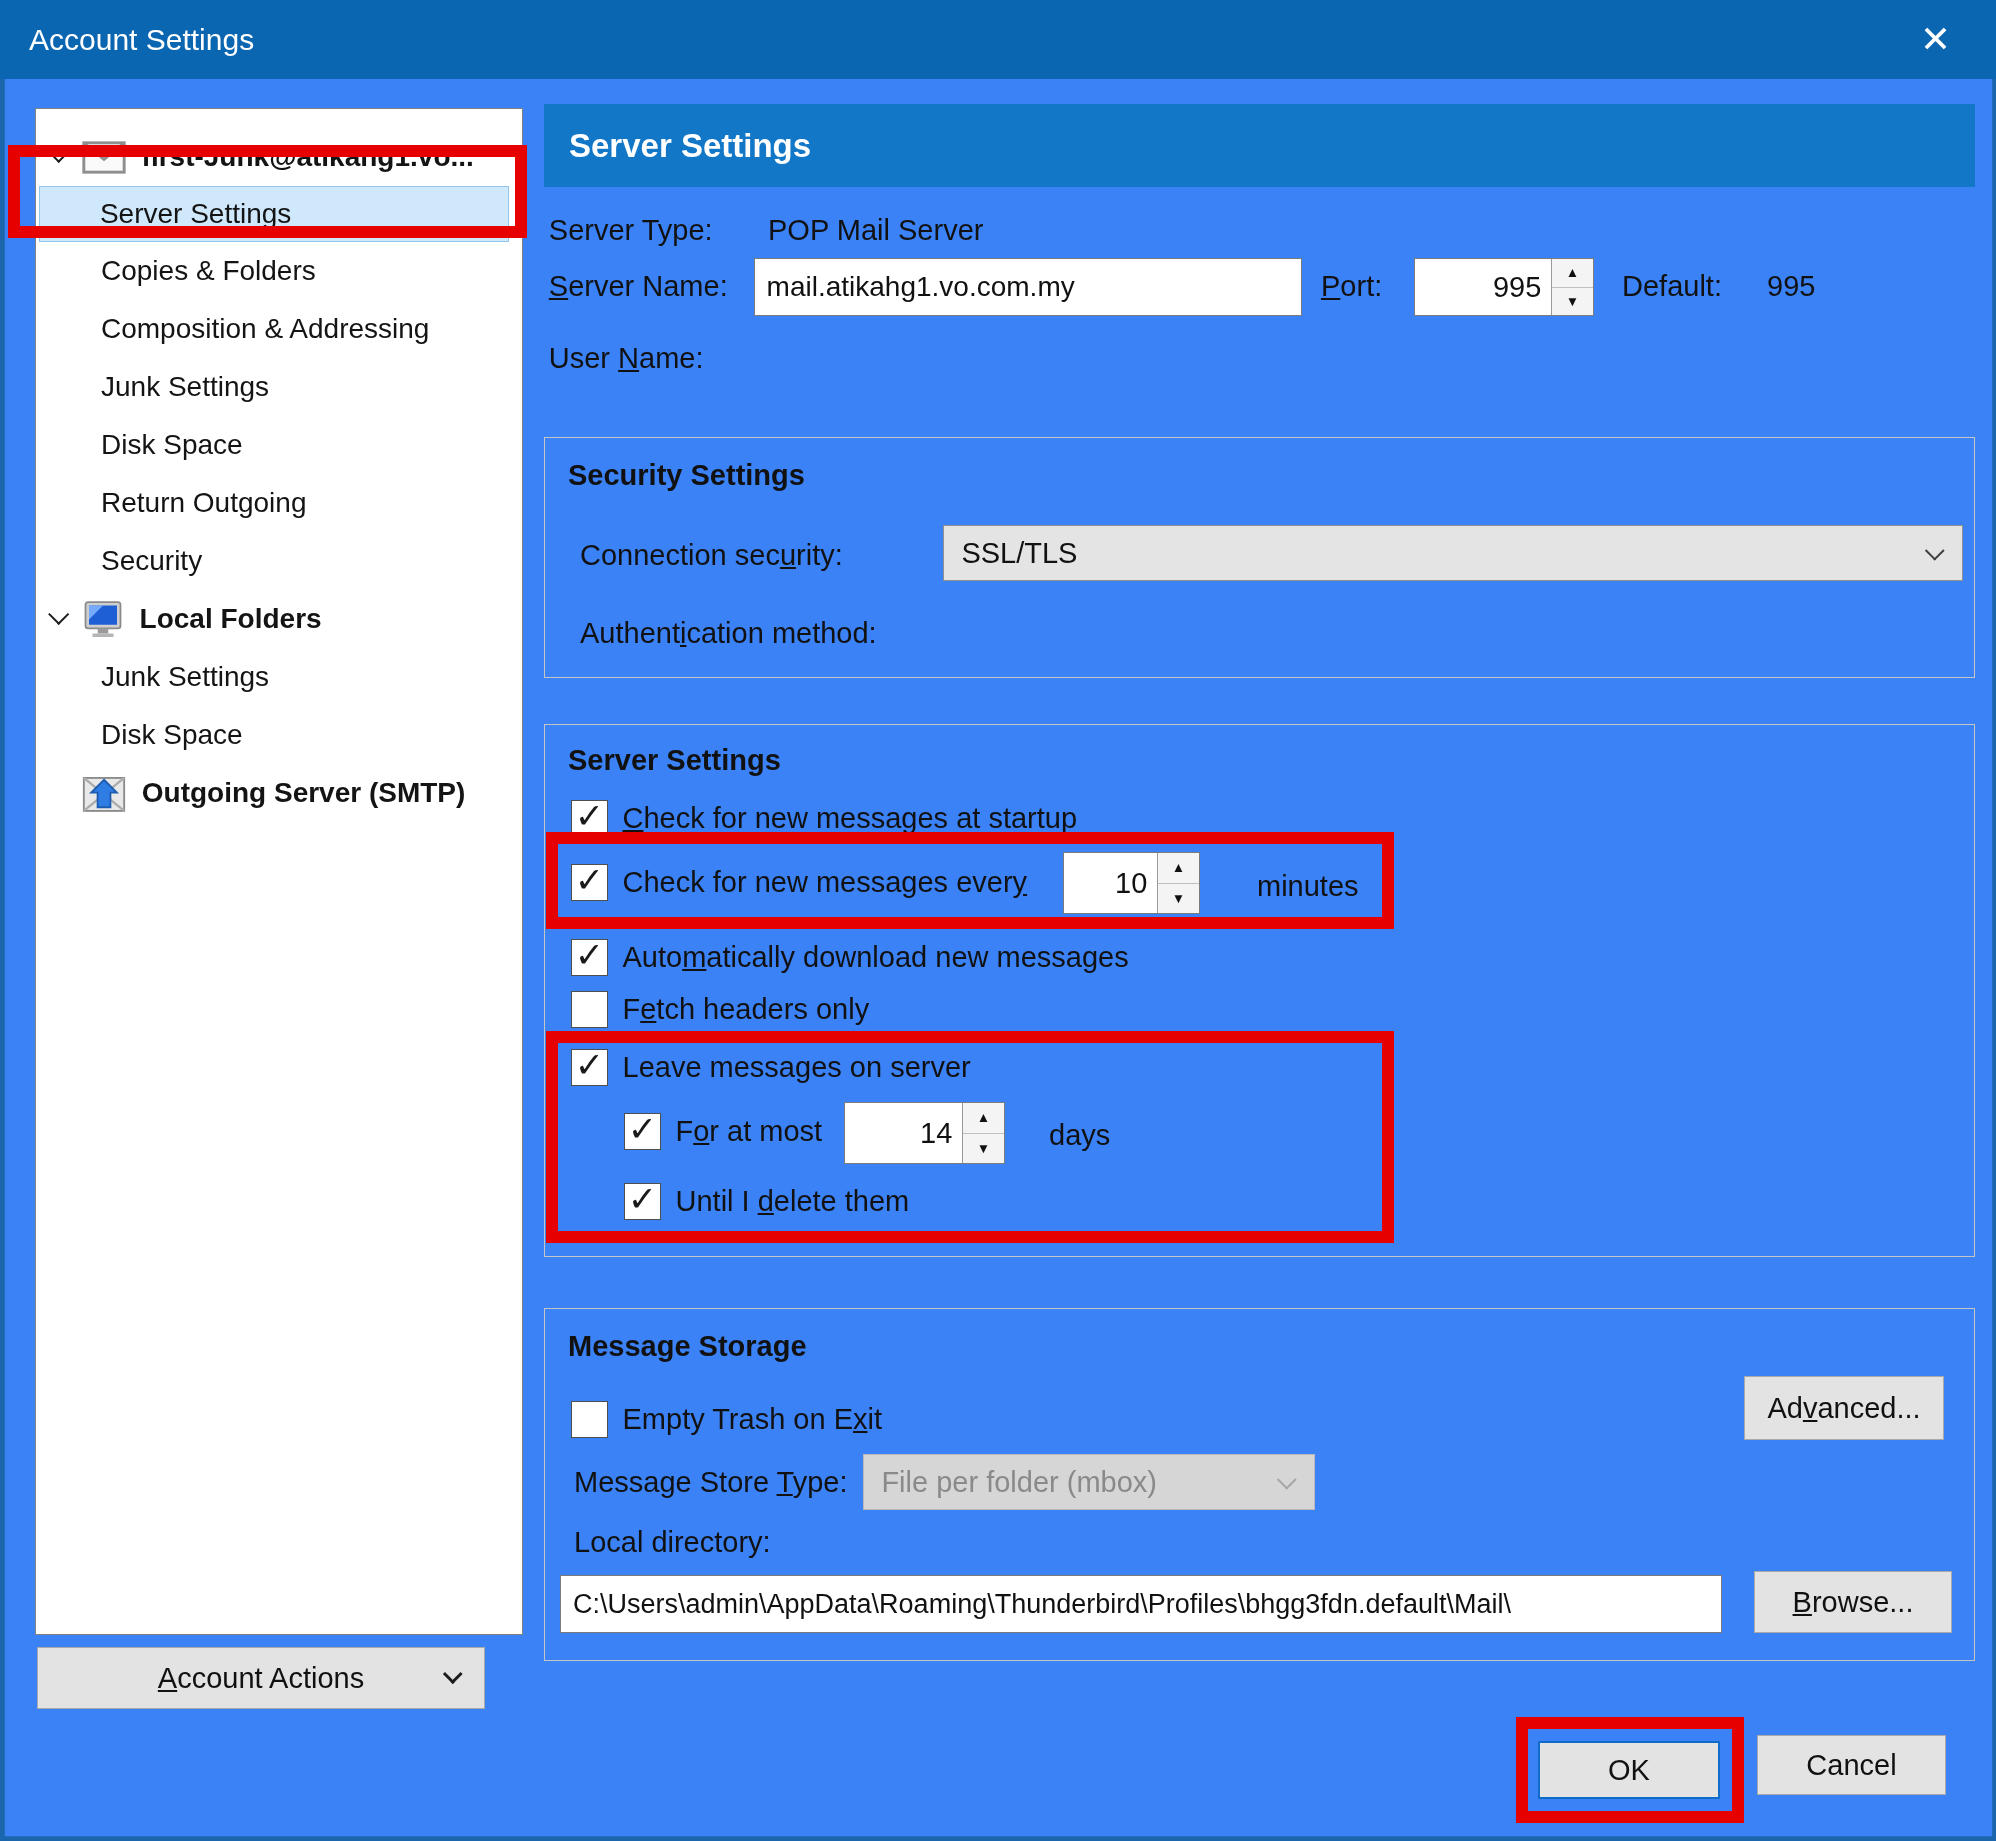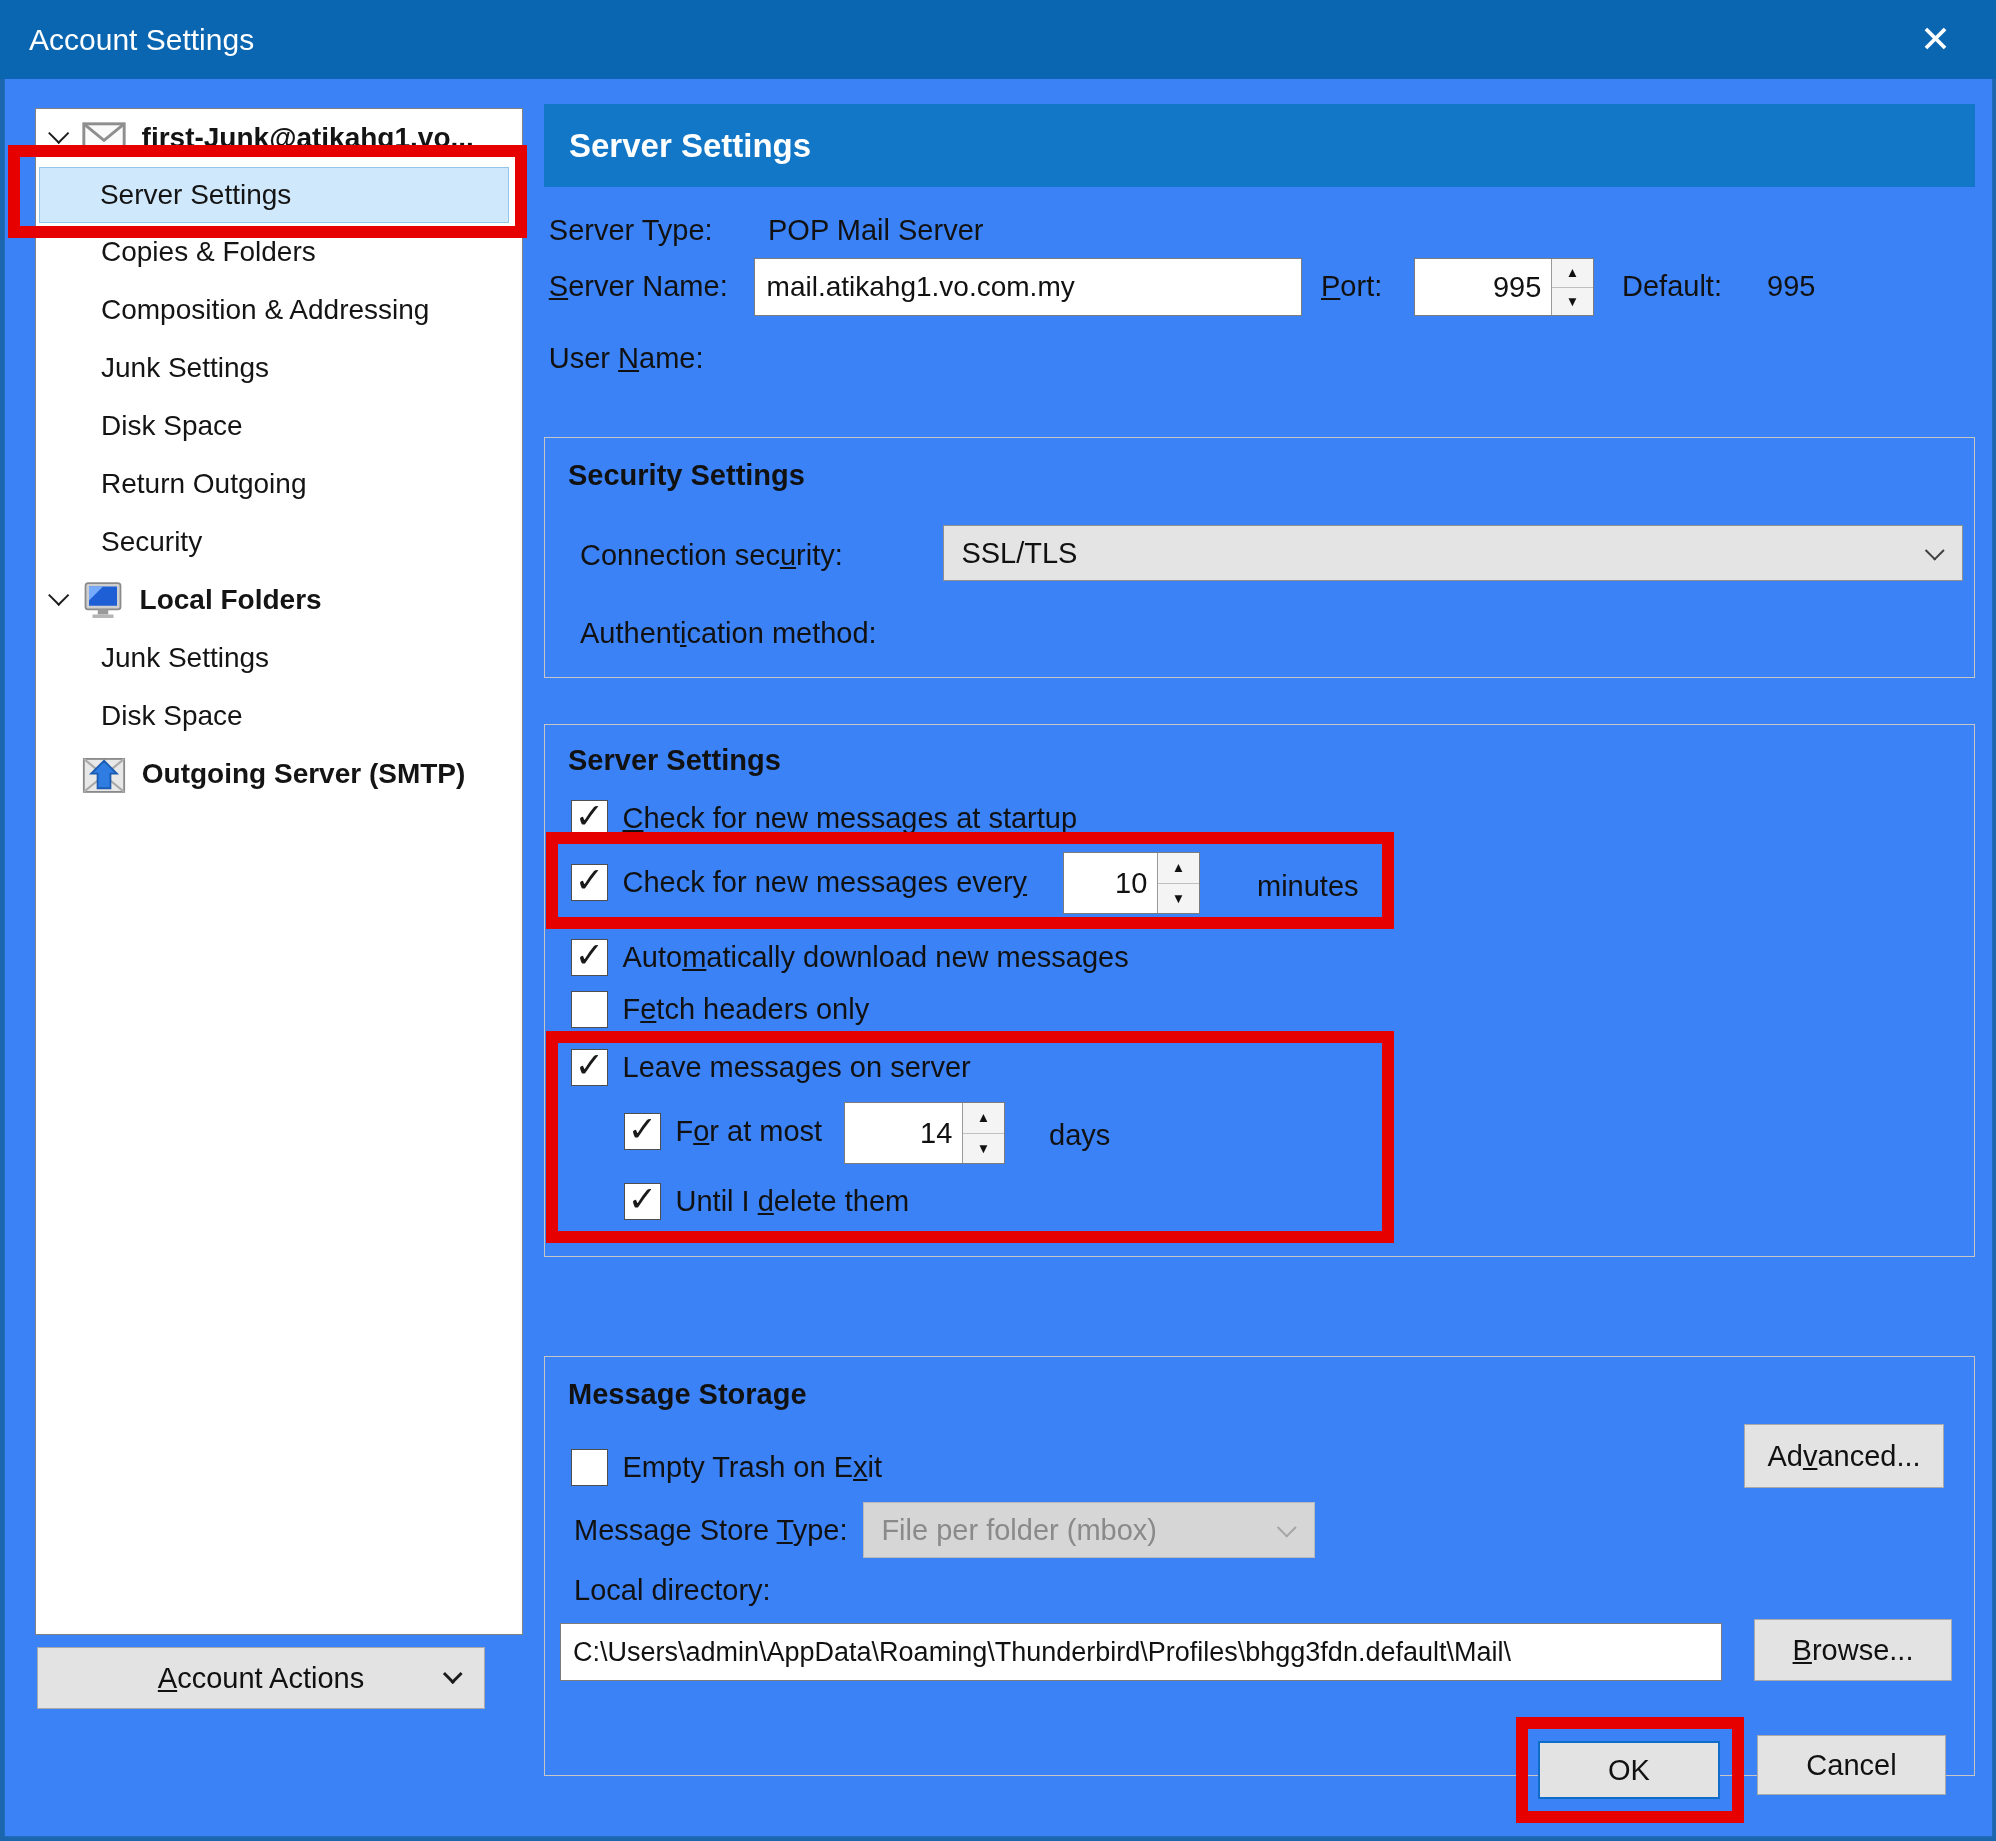--- a/index.html
+++ b/index.html
@@ -7,21 +7,21 @@
   .window{
     position:relative;width:1997px;height:1841px;background:#3b82f6;
     font-family:"Liberation Sans","DejaVu Sans",sans-serif;color:#111;
     box-shadow:inset 0 0 0 4.8px #1c66ad;overflow:hidden;
   }
   
   .titlebar{position:absolute;left:0;top:0;width:1997px;height:79px;background:#0b66b2;display:flex;align-items:center;}
   .titlebar .title{color:#fff;font-size:30px;padding-left:29px;}
   .titlebar .close{position:absolute;right:25px;top:0;height:79px;width:73px;display:flex;align-items:center;justify-content:center;color:#fff;font-size:37px;cursor:pointer;}
   
-  .listbox{position:absolute;left:35px;top:108px;width:488px;height:1527px;background:#fff;border:1.9px solid #828282;padding-top:0;}
+  .listbox{position:absolute;left:35px;top:108px;width:488px;height:1527px;background:#fff;border:1.9px solid #828282;padding-top:19px;}
   .trow{display:flex;align-items:center;height:58px;font-size:28px;white-space:nowrap;color:#141414;}
   .trow.root{padding-left:15.4px;}
   .trow.child{padding-left:65px;}
   .trow.bold .tlabel{font-weight:bold;}
   .trow.selected{background:#cfe8fb;border:1.9px solid #94c6ea;margin-right:12.6px;margin-left:2.9px;height:56px;padding-left:60px;}
   .tchev{width:15.4px;height:15.4px;border-right:2.9px solid #1c1c1c;border-bottom:2.9px solid #1c1c1c;transform:rotate(45deg) translate(-2.9px,-2.9px);margin-right:15.4px;flex:none;}
   .tspacer{width:31px;flex:none;}
   .ticon{margin-right:15.4px;flex:none;}
   .btn{position:absolute;background:#e3e3e3;border:1.9px solid #a9a9a9;font-size:29px;color:#111;display:flex;align-items:center;justify-content:center;font-family:inherit;cursor:pointer;}
   .account-actions{left:37px;top:1647px;width:448px;height:62px;}
@@ -220,21 +220,21 @@
       <span class="lbl" style="left:504px;top:394px;">days</span>
 
       <div class="cbrow" style="left:79px;top:458px;">
         <span class="checkbox on">
             <span class="mark">✓</span>
           </span>
         <span>Until I <u>d</u>elete them</span>
       </div>
     </div>
 
-    <div class="grp" style="top:1252px;height:420px;">
+    <div class="grp" style="top:1204px;height:353px;">
       <span class="ghead" style="left:23px;top:21px;">Message Storage</span>
       <button class="btn" style="left:1199px;top:67px;width:200px;height:64px;">
         <span>Ad<u>v</u>anced...</span>
       </button>
       <div class="cbrow" style="left:26px;top:92px;">
         <span class="checkbox">
             <span class="mark"></span>
           </span>
         <span>Empty Trash on E<u>x</u>it</span>
       </div>

